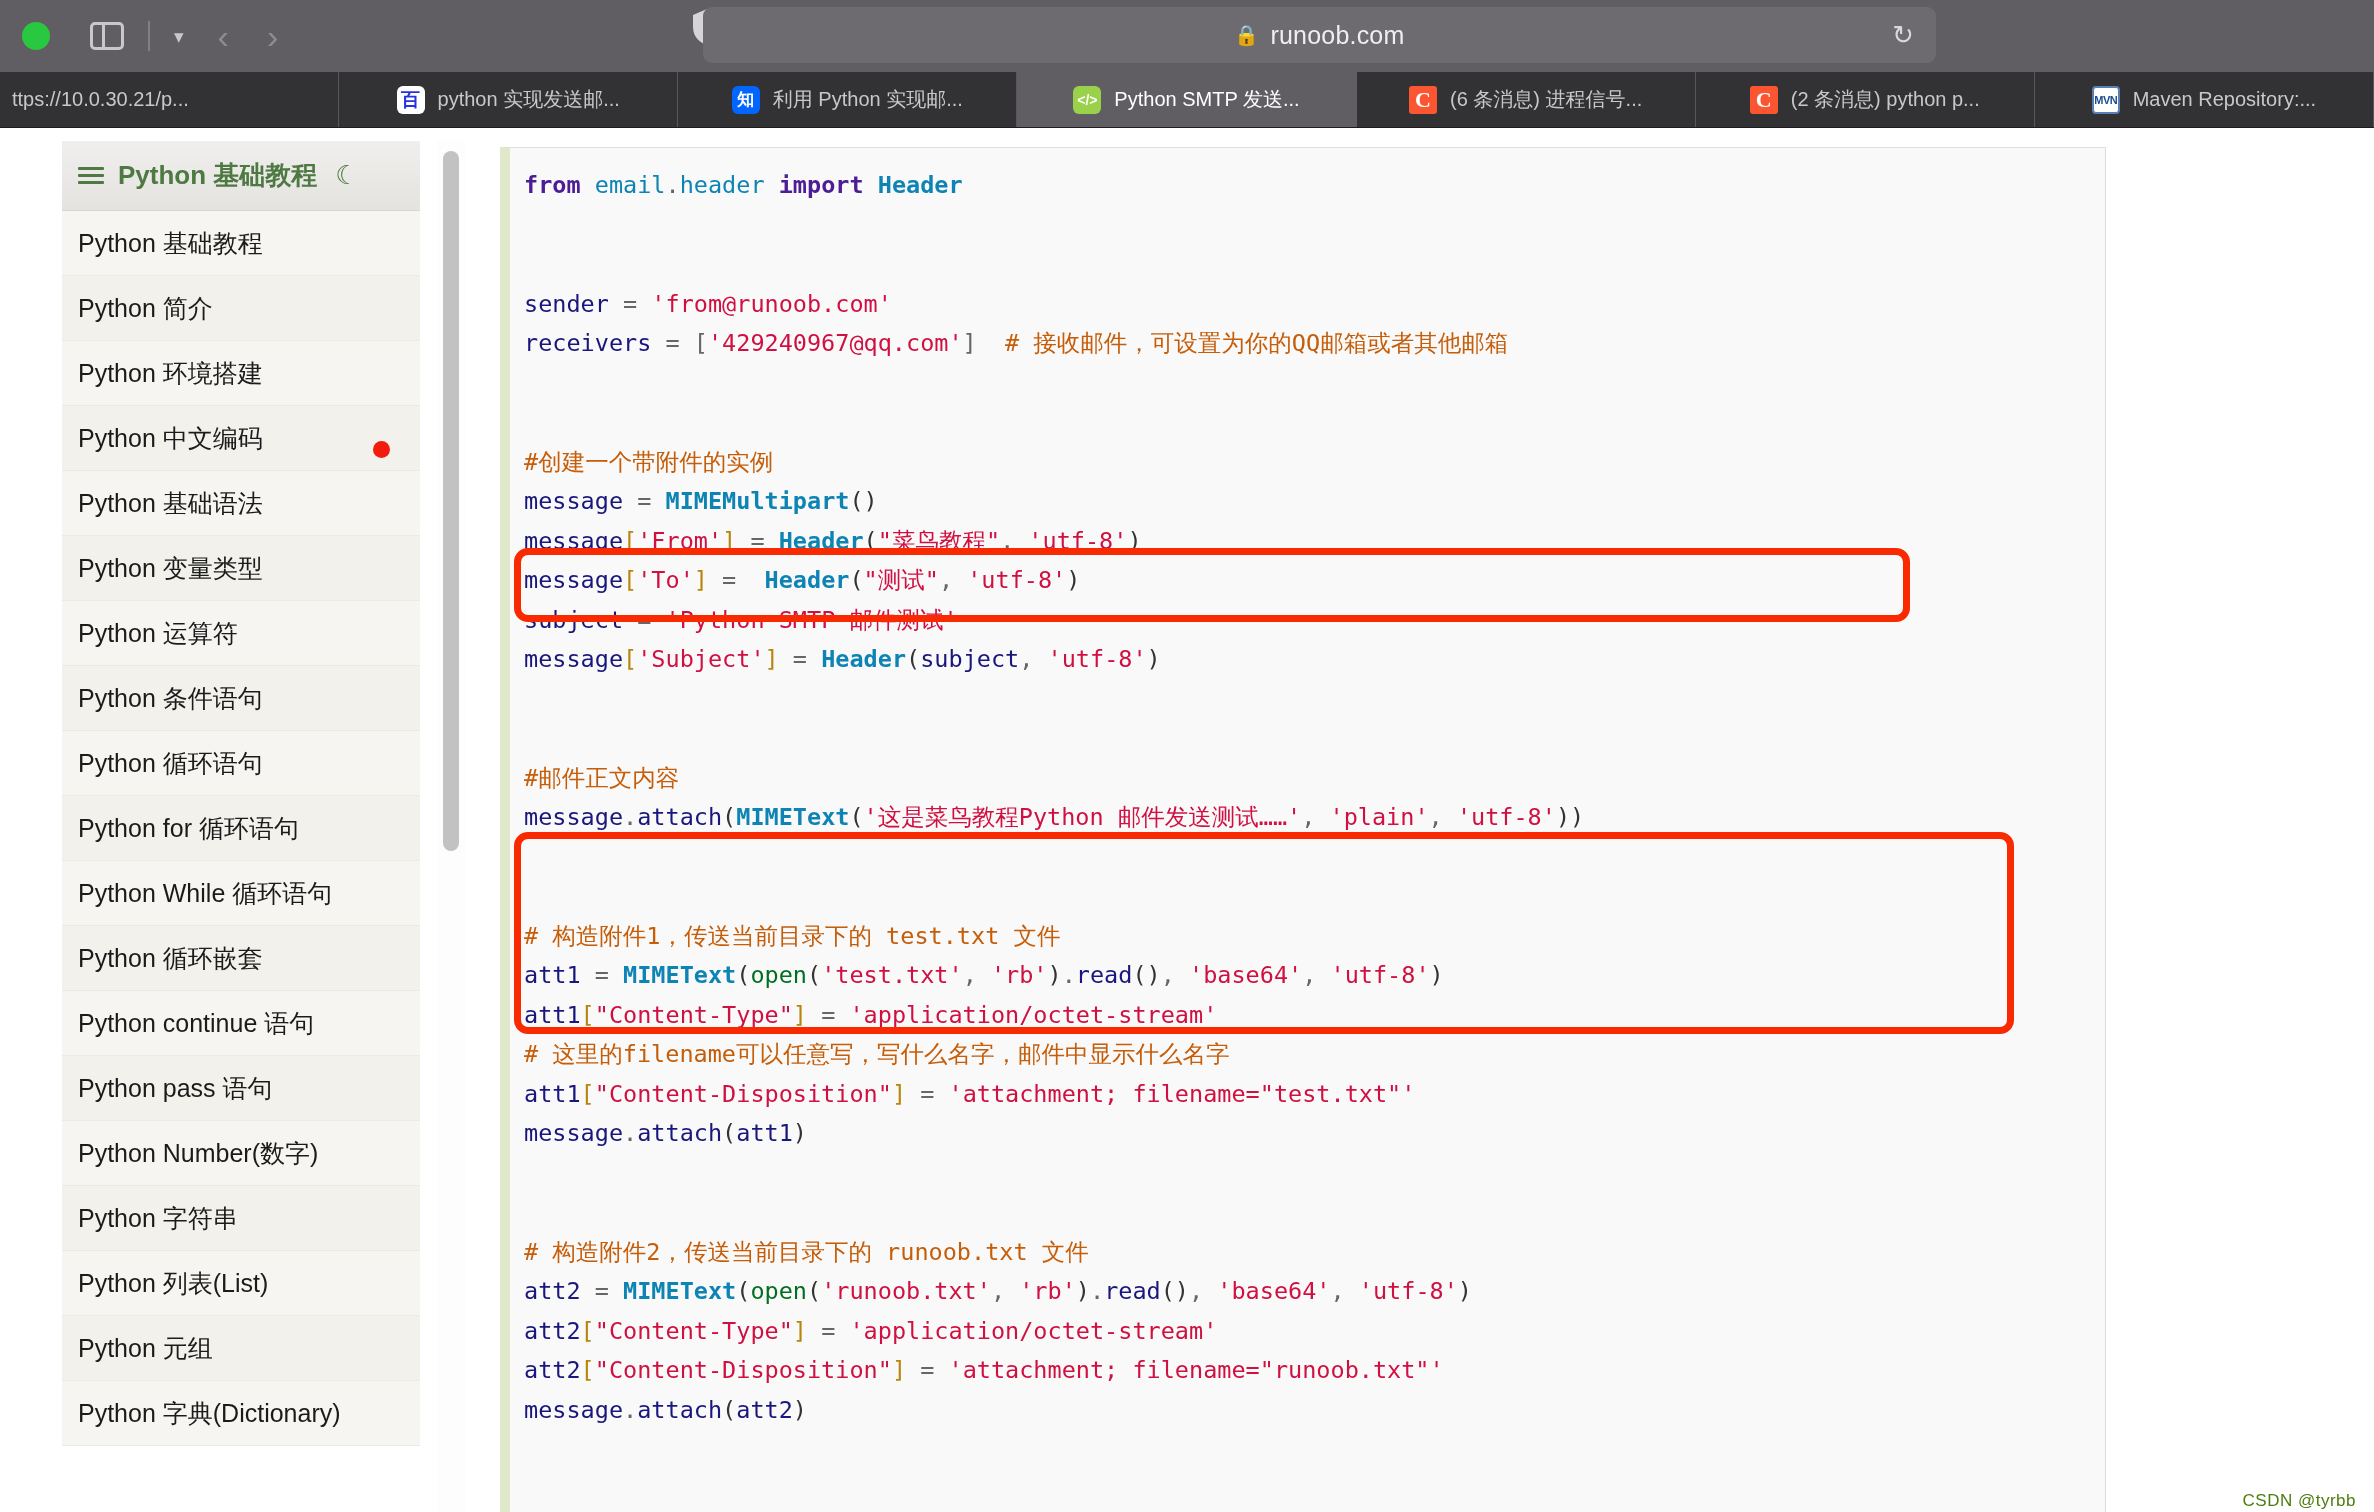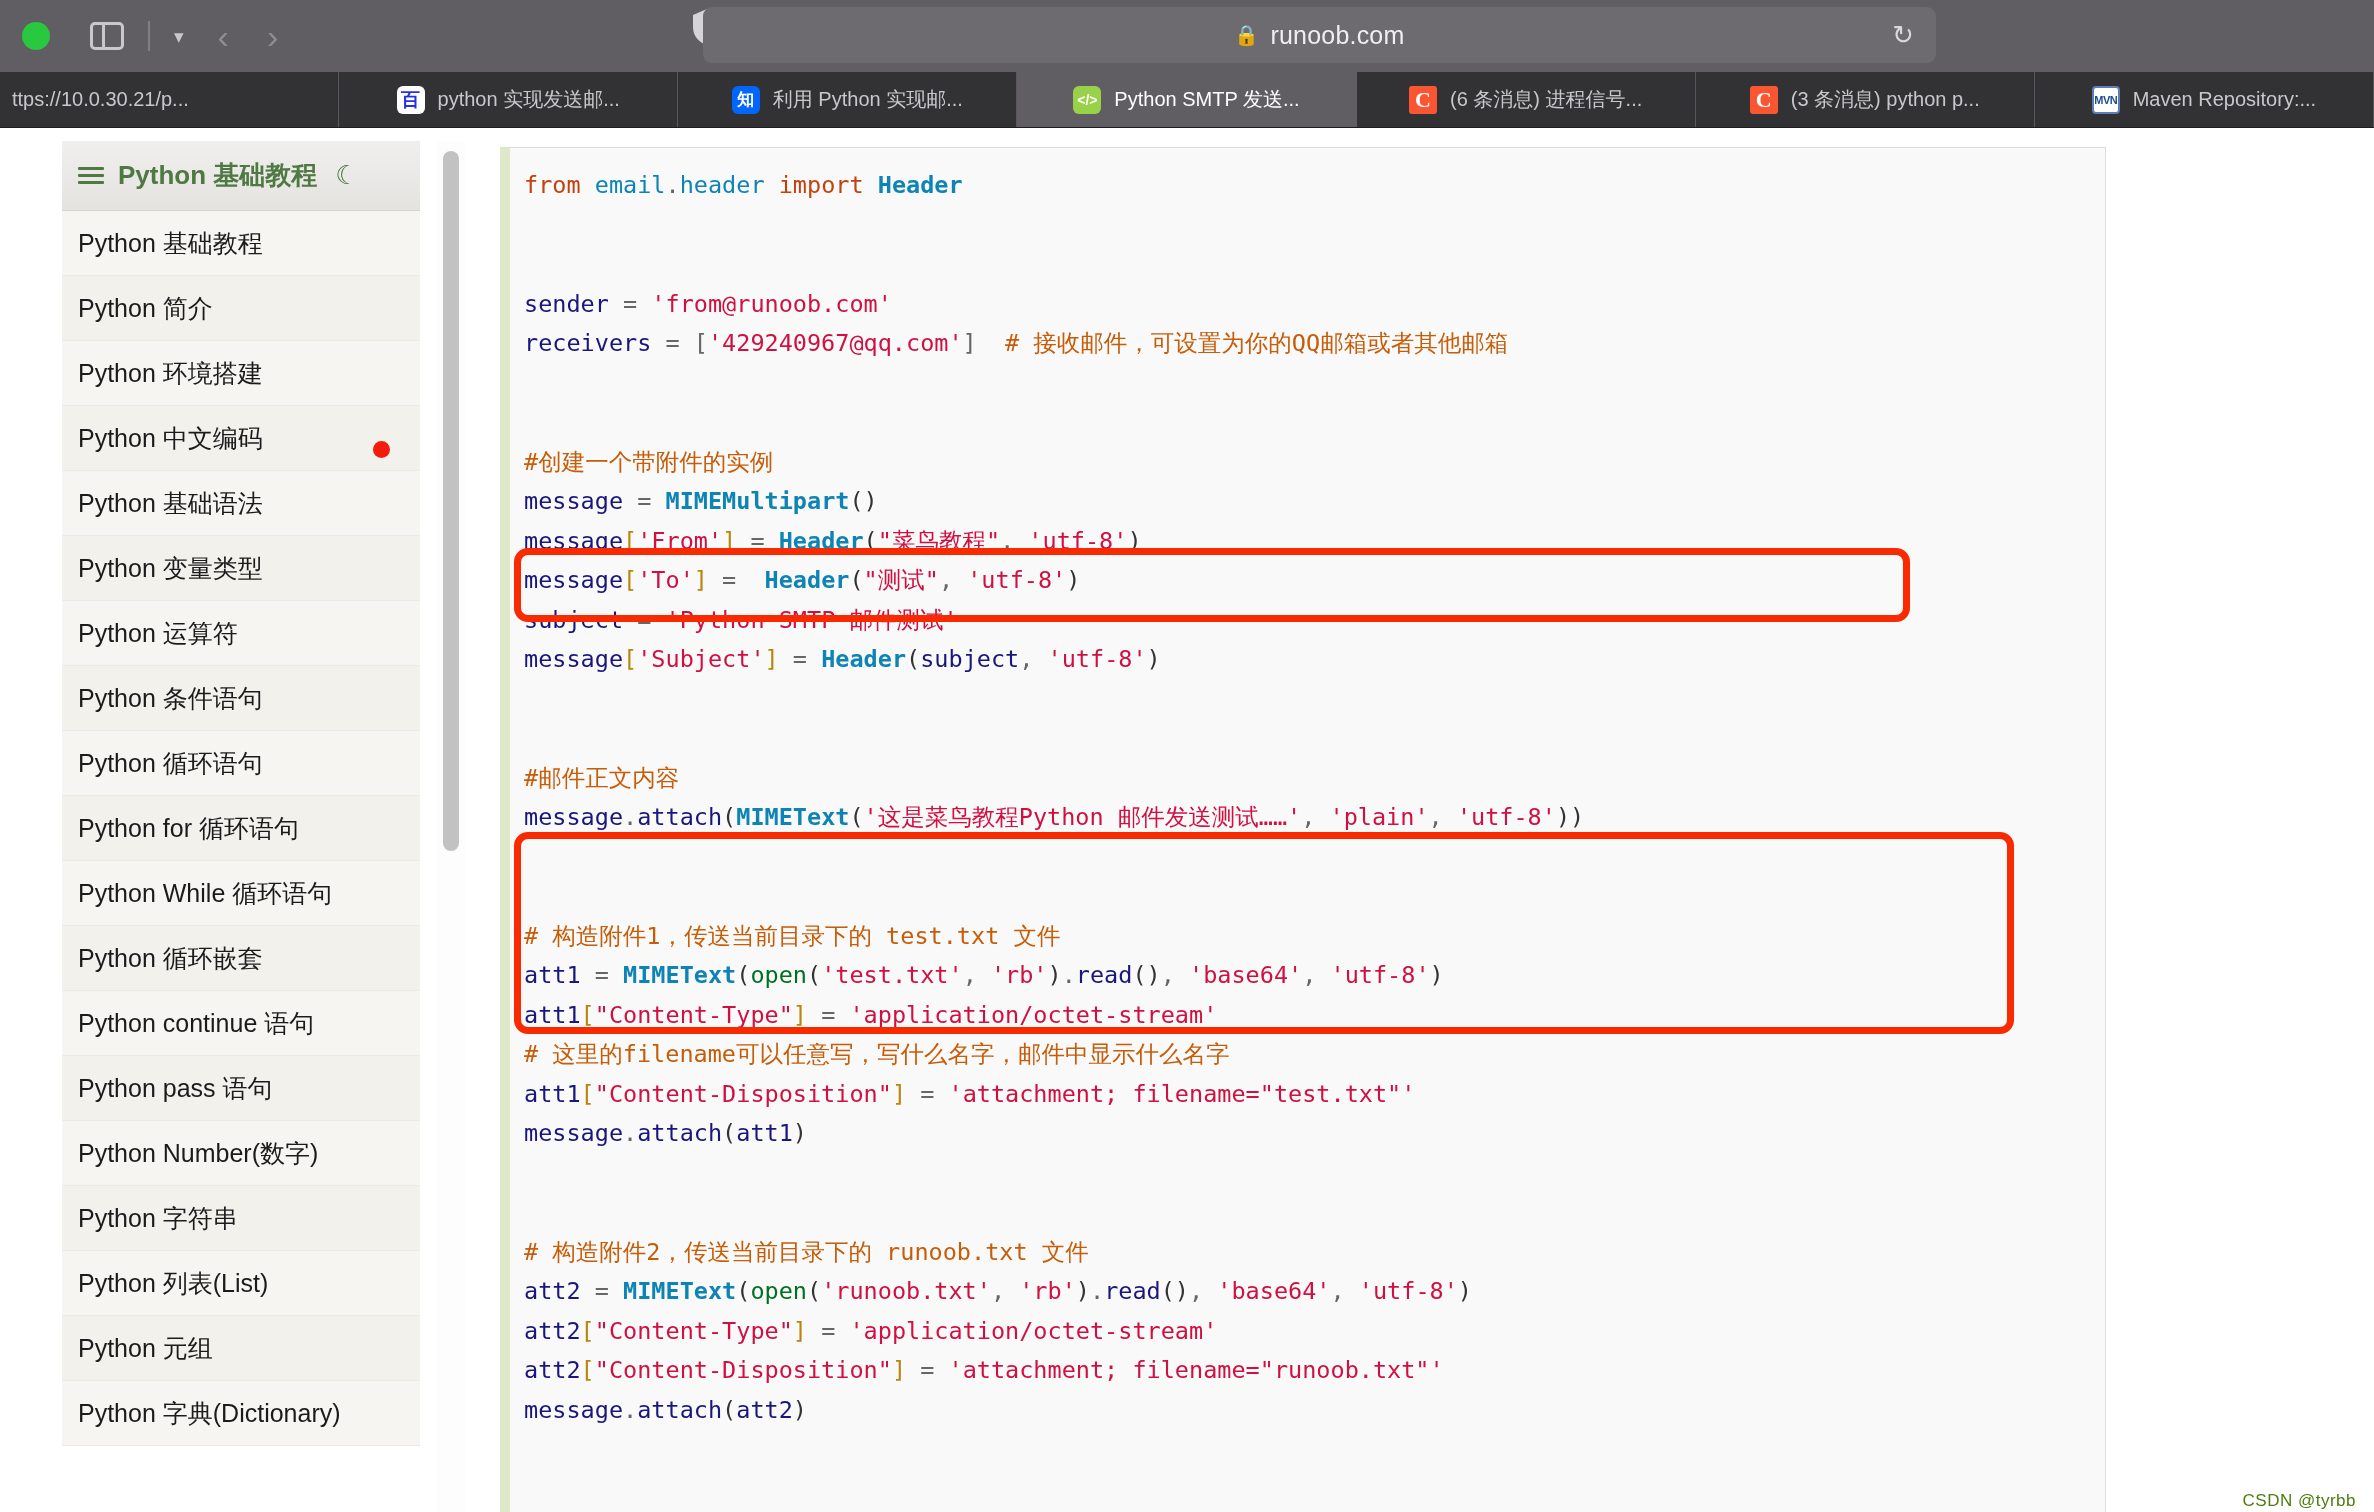--- a/index.html
+++ b/index.html
@@ -105,21 +105,21 @@
   .codeblock {
     position:relative; margin-left:10px; margin-right:268px;
     background:#f9f9f9; border:1px solid #dddddd; border-left:10px solid #dfe8c8;
     padding:18px 0 22px 0; min-height:800px;
   }
   pre.code {
     font-family:"DejaVu Sans Mono","Liberation Mono",monospace;
     font-size:23.5px; line-height:39.5px; white-space:pre; padding-left:14px;
     color:#333;
   }
-  .kw  { color:#c2410c; font-weight:normal; }   
+  .kw  { color:#4c1d95; font-weight:bold; }   
   .mod { color:#0e84b5; }                      
   .nm  { color:#19177c; }                      
   .fn  { color:#0e84b5; font-weight:bold; }    
   .bi  { color:#007020; }                      
   .st  { color:#d01040; }                      
   .cm  { color:#c65d09; font-style:normal; }   
   .op  { color:#666666; }
   .pn  { color:#333333; }
   .br  { color:#b8860b; }
 
@@ -192,21 +192,21 @@
       <div class="tab active">
         <span class="favicon fav-runoob">&lt;/&gt;</span>
         <span class="tab-label">Python SMTP 发送...</span>
       </div>
       <div class="tab">
         <span class="favicon fav-csdn">C</span>
         <span class="tab-label">(6 条消息) 进程信号...</span>
       </div>
       <div class="tab">
         <span class="favicon fav-csdn">C</span>
-        <span class="tab-label">(3 条消息) python p...</span>
+        <span class="tab-label">(2 条消息) python p...</span>
       </div>
       <div class="tab">
         <span class="favicon fav-mvn">MVN</span>
         <span class="tab-label">Maven Repository:...</span>
       </div>
     </div>
 
   <div class="page">
 
     <div class="sidebar">

